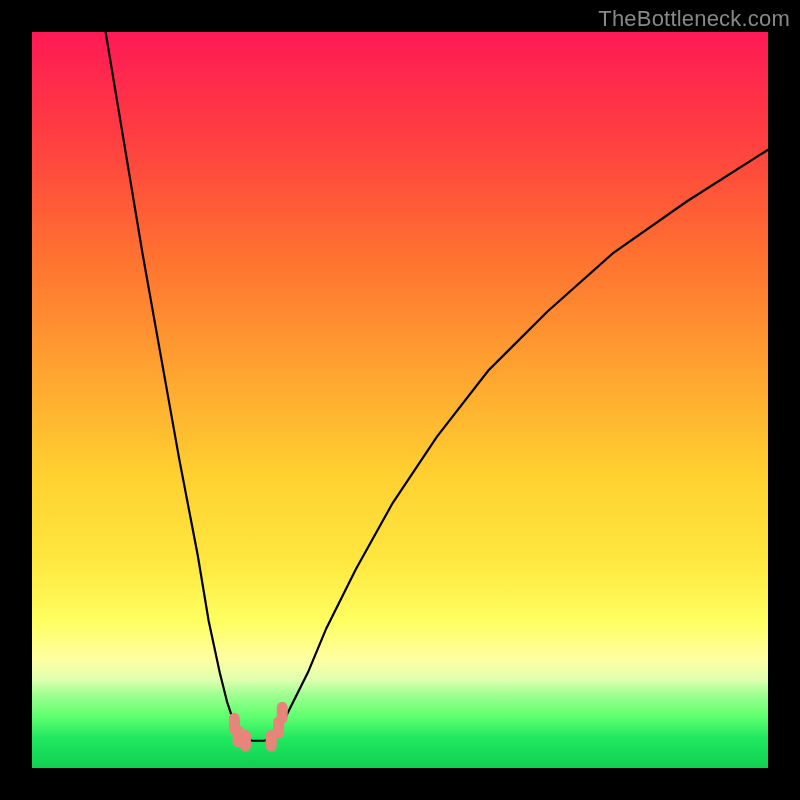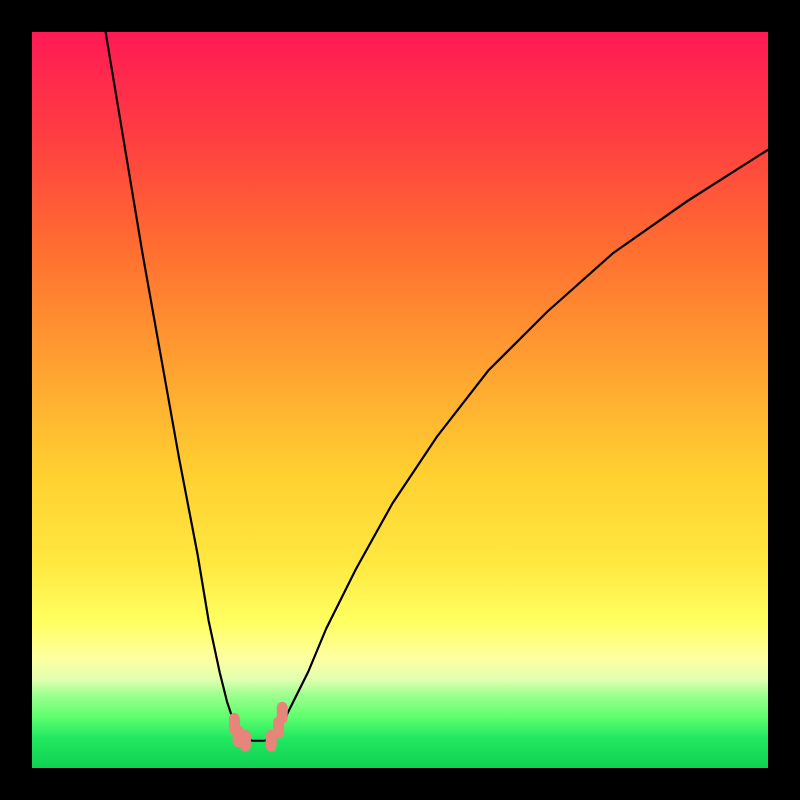--- a/index.html
+++ b/index.html
@@ -57,20 +57,21 @@
     left: 0;
     width: 736px;
     height: 736px;
     overflow: visible;
   }
 </style>
 </head>
 <body>
 
 <div class="frame">
+  <div class="watermark">TheBottleneck.com</div>
   <div class="plot">
     <svg class="curve" viewBox="0 0 736 736">
       <path id="left-branch" fill="none" stroke-width="2.2" stroke-linecap="round" d="M73.60 0.00 L92.00 110.40 L110.40 220.80 L128.80 323.84 L147.20 426.88 L165.60 522.56 L176.64 588.80 L187.68 640.32 L195.04 669.76 L202.40 691.84 L209.76 706.56" stroke="#000000"></path>
       <path id="right-branch" fill="none" stroke-width="2.2" stroke-linecap="round" d="M242.88 706.56 L250.24 691.84 L261.28 669.76 L276.00 640.32 L294.40 596.16 L323.84 537.28 L360.64 471.04 L404.80 404.80 L456.32 338.56 L515.20 279.68 L581.44 220.80 L655.04 169.28 L736.00 117.76" stroke="#000000"></path>
       <path id="bottom-flat" fill="none" stroke-width="2.2" stroke-linecap="round" d="M209.76 706.56 L220.80 708.77 L231.84 708.77 L242.88 706.56" stroke="#000000"></path>
       <g id="markers">
           <rect x="196.90" y="680.84" width="11" height="22" rx="6" ry="6" fill="#E8857A"></rect>
           <rect x="200.58" y="693.35" width="11" height="22" rx="6" ry="6" fill="#E8857A"></rect>
           <rect x="207.94" y="697.77" width="11" height="22" rx="6" ry="6" fill="#E8857A"></rect>
           <rect x="233.70" y="697.77" width="11" height="22" rx="6" ry="6" fill="#E8857A"></rect>

